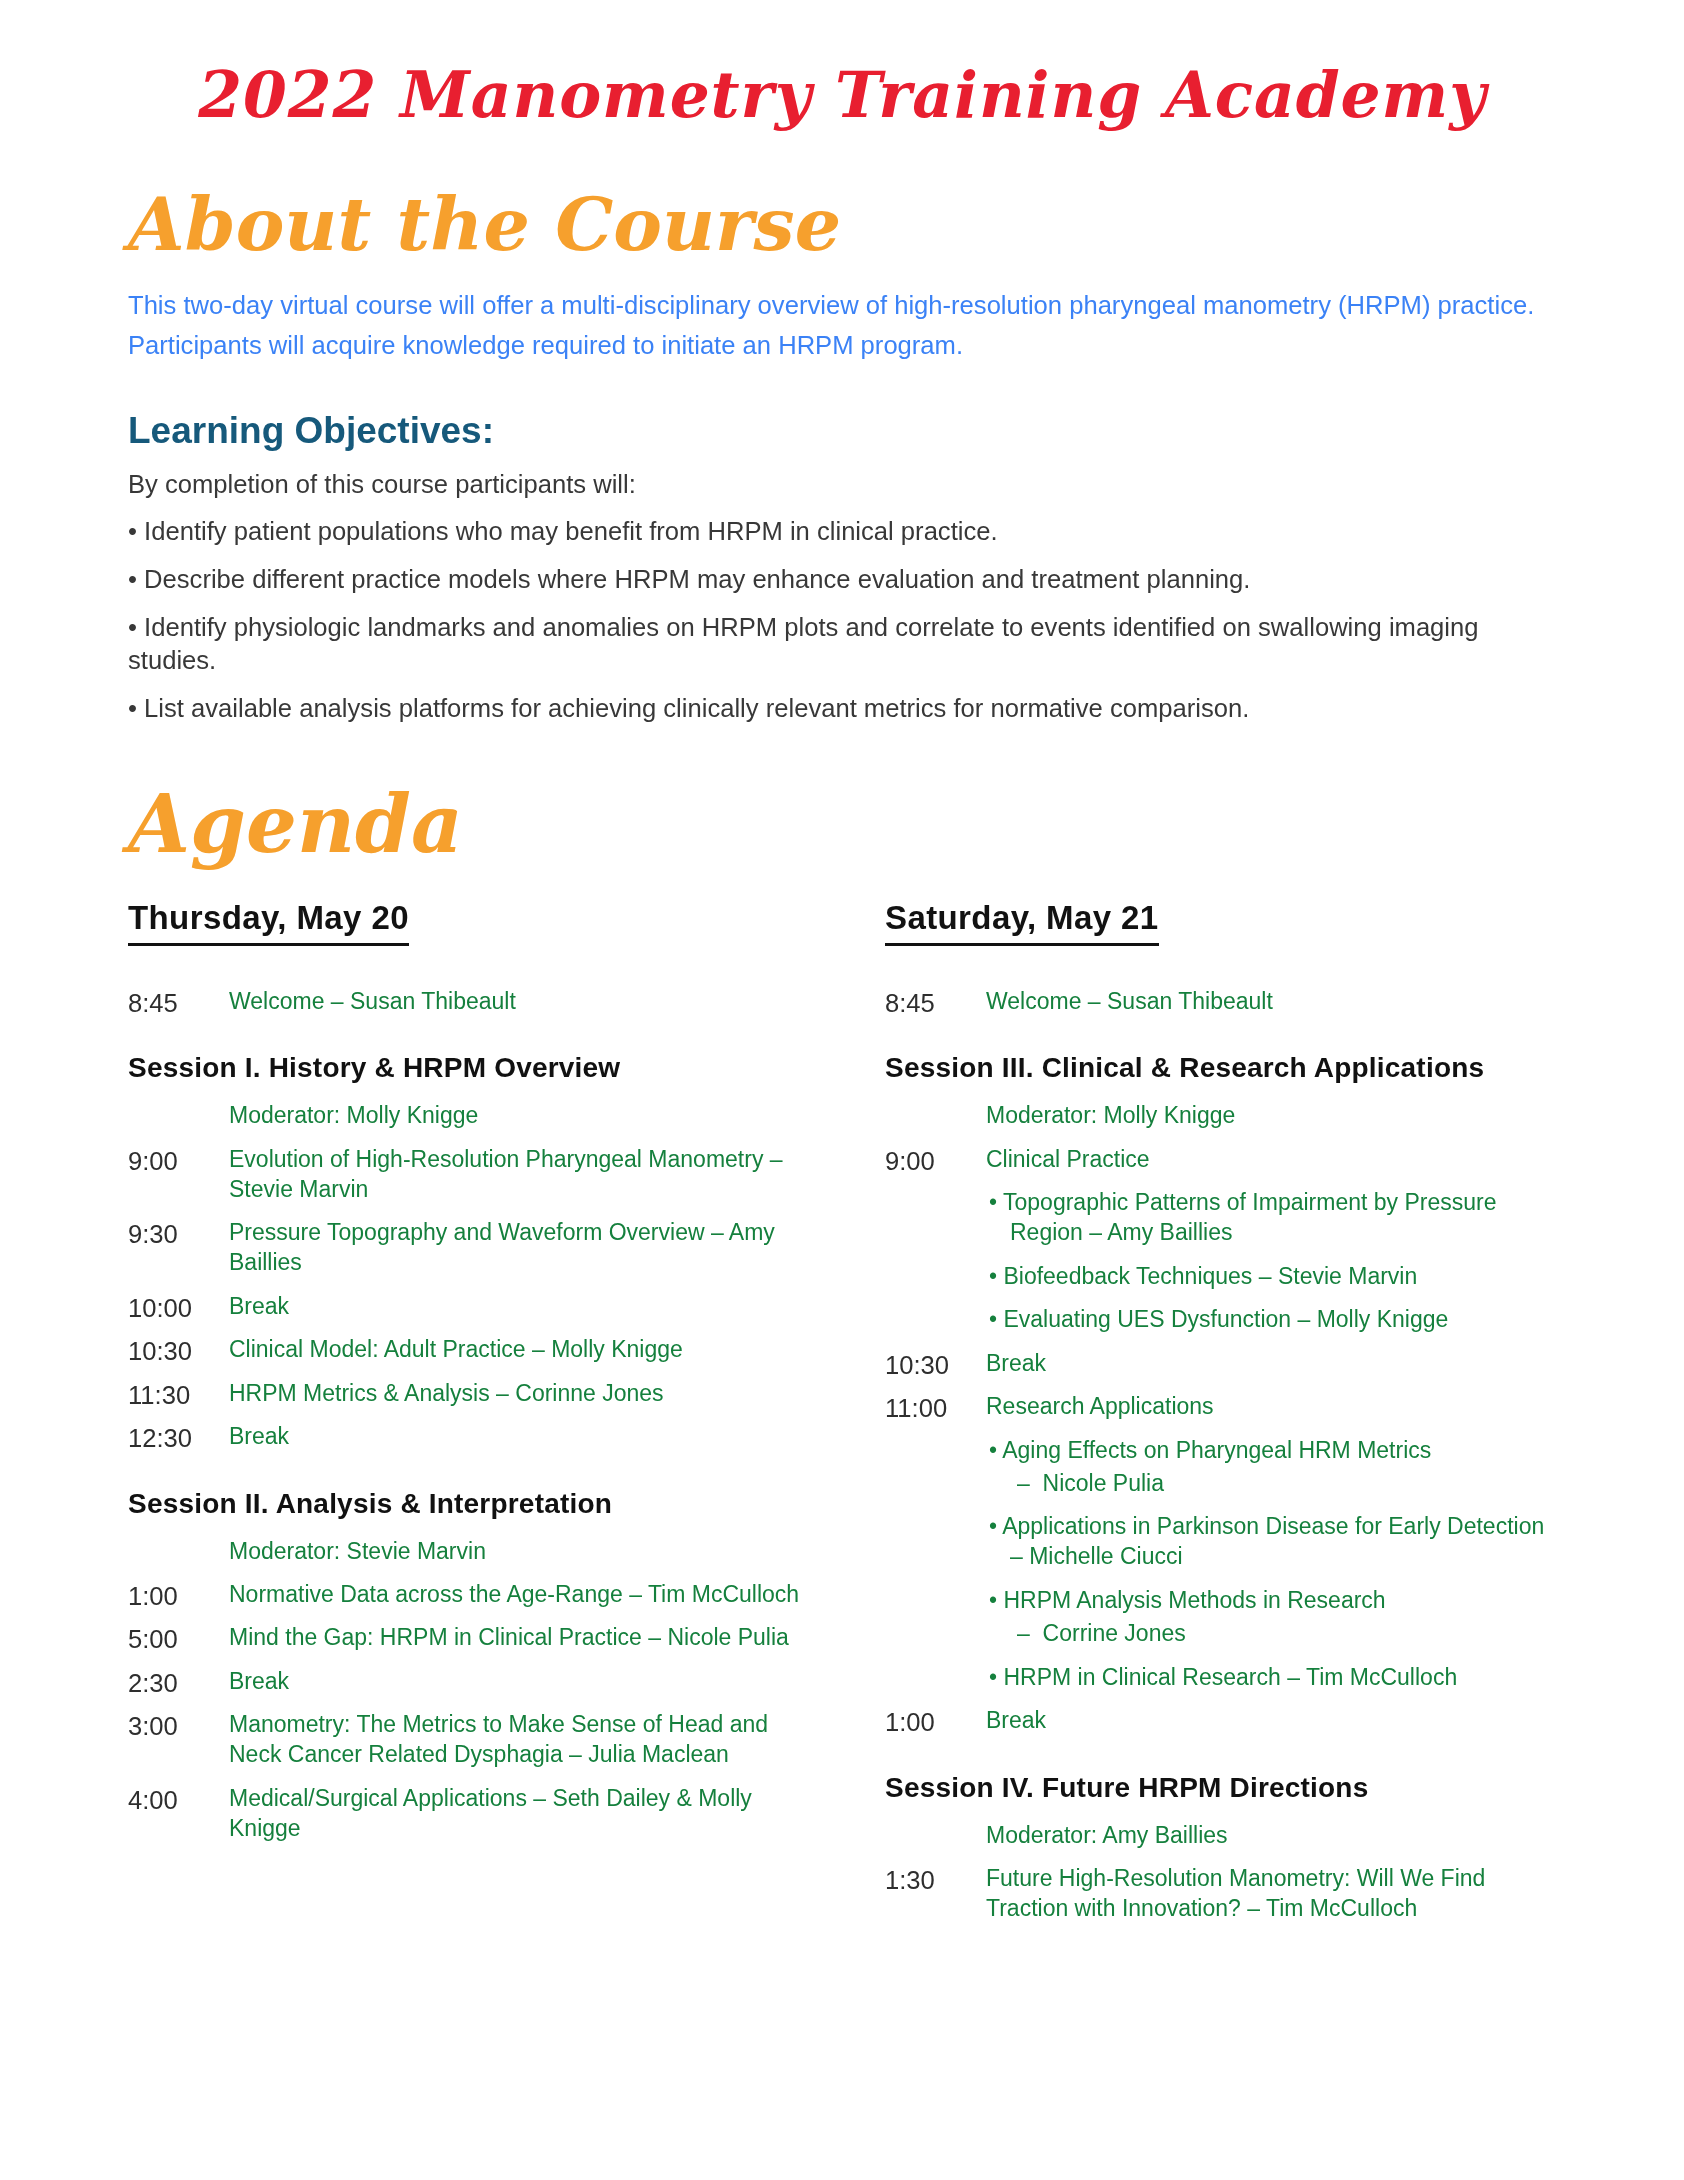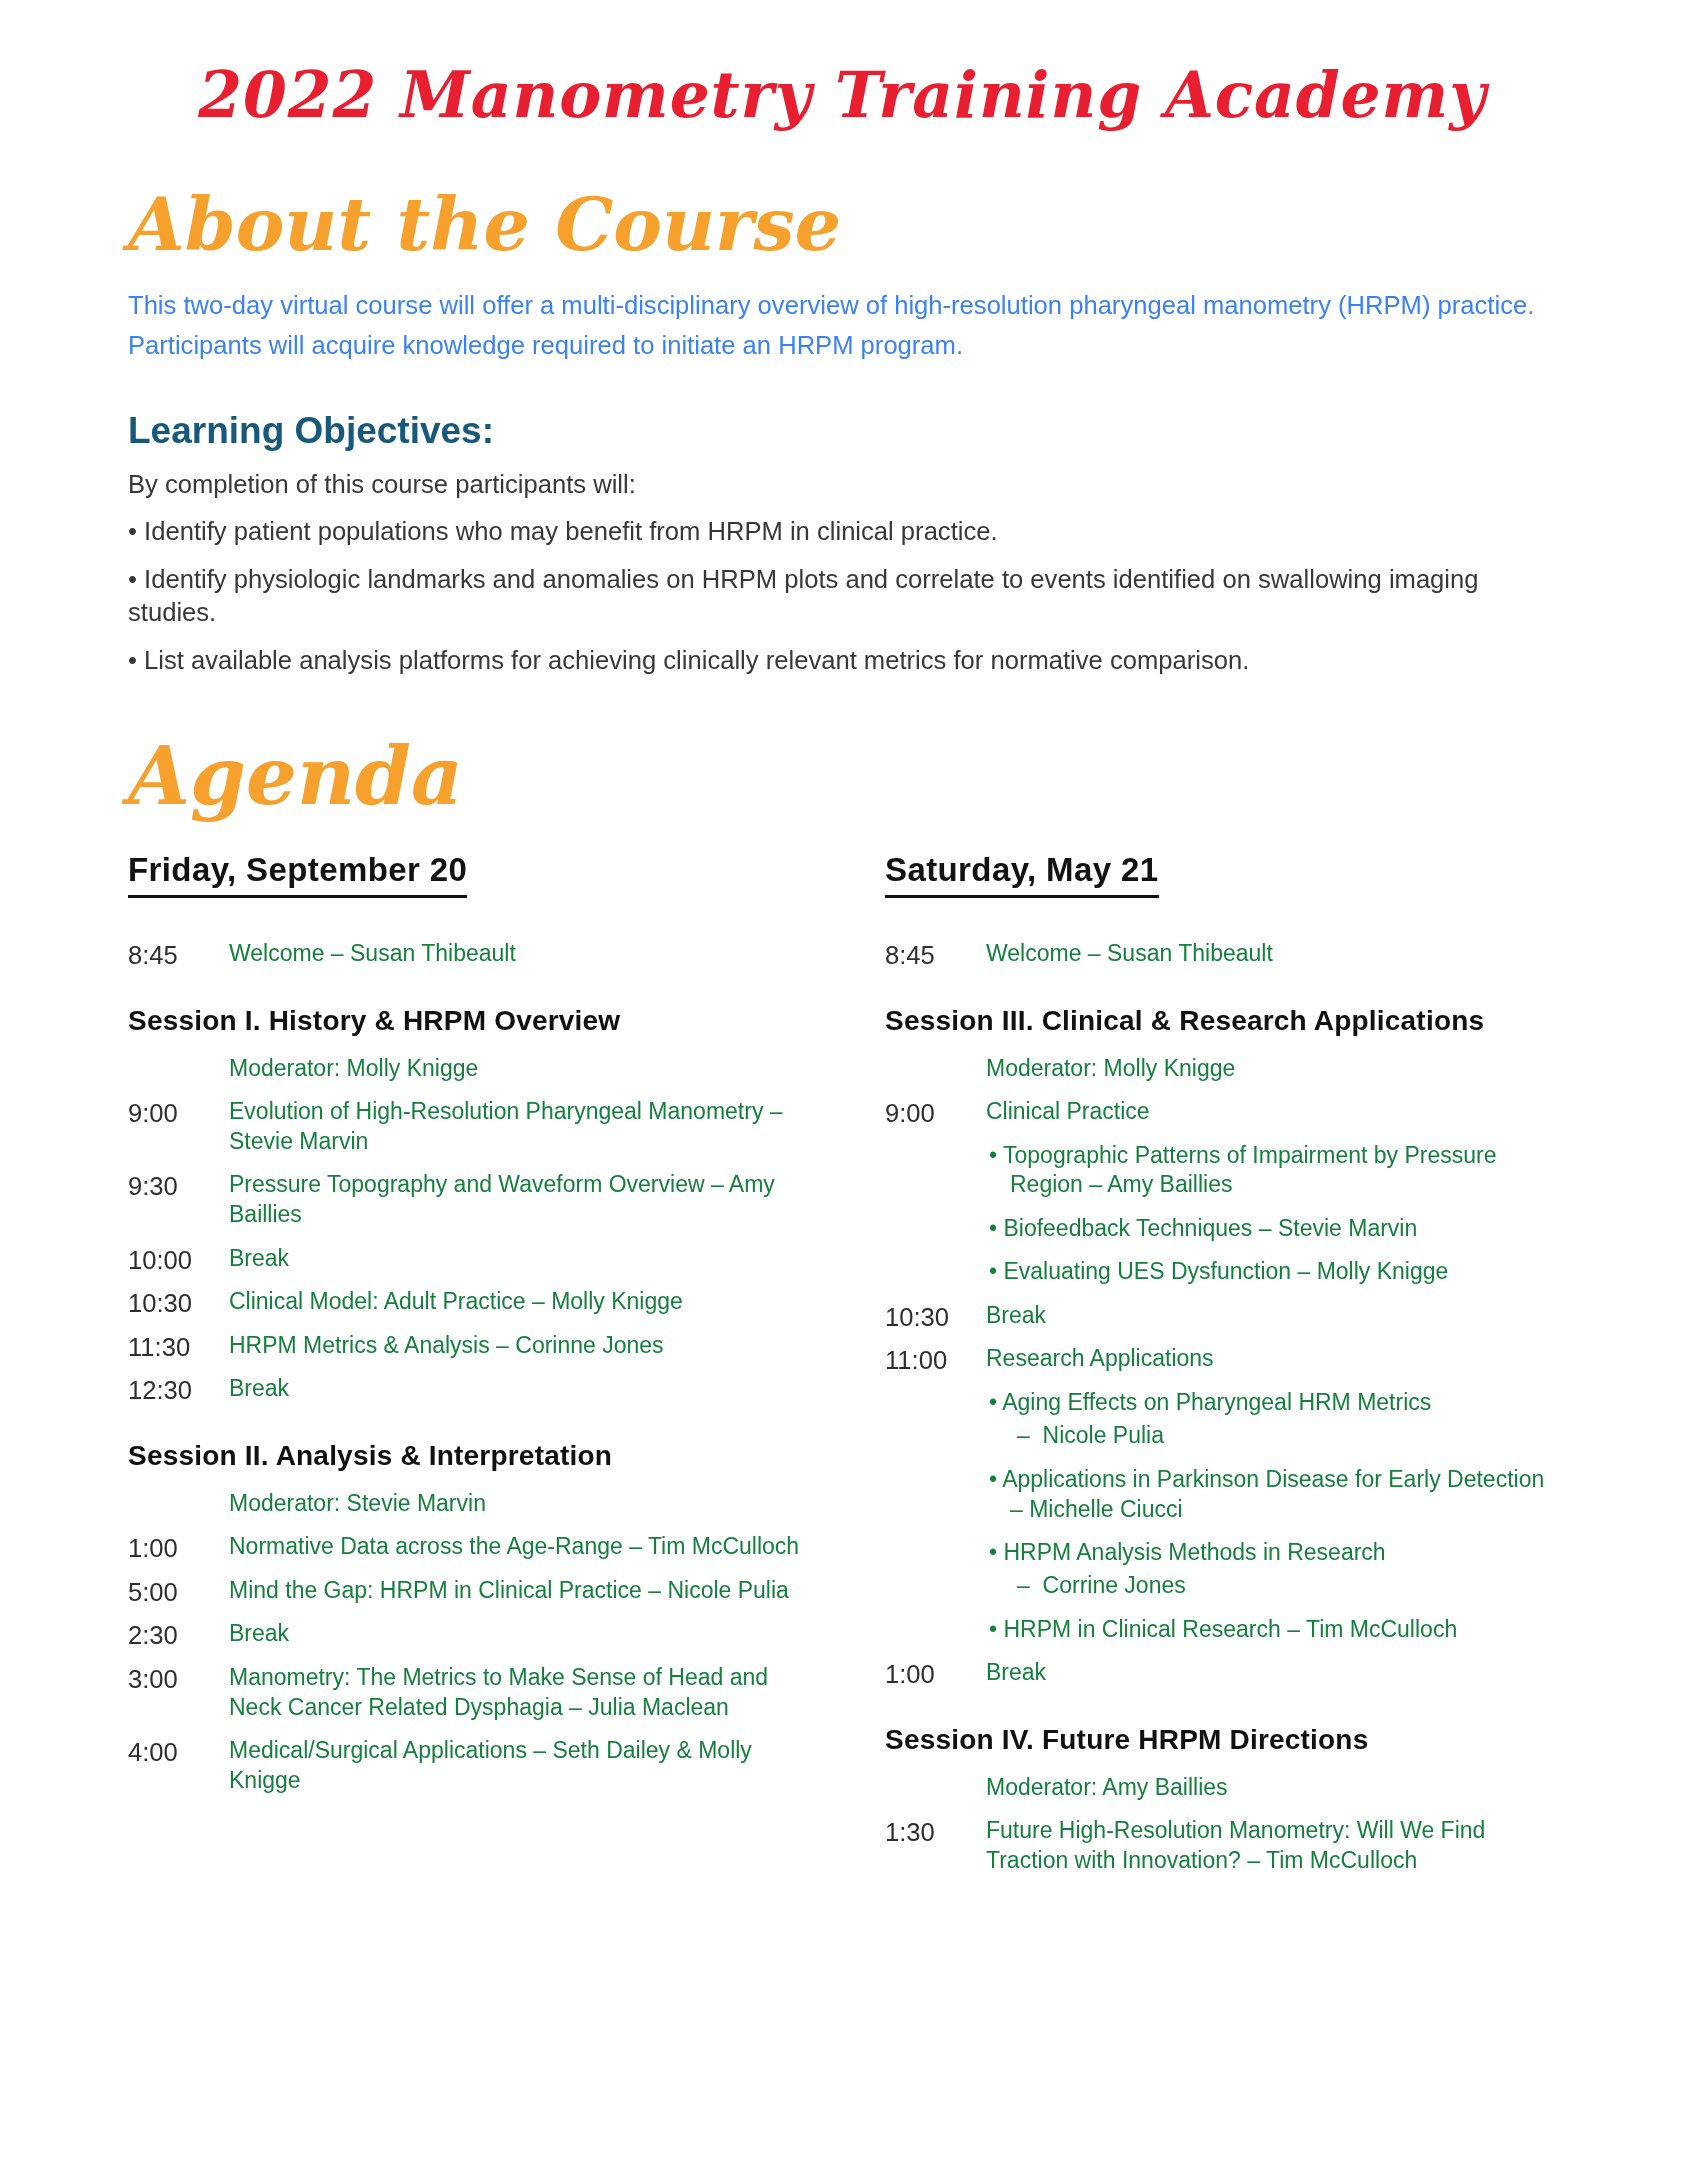--- a/index.html
+++ b/index.html
@@ -55,30 +55,31 @@
 
   <div class="content">
 
     <div class="script-heading about-heading">About the Course</div>
     <div class="about-body">This two-day virtual course will offer a multi-disciplinary overview of high-resolution pharyngeal manometry (HRPM) practice. Participants will acquire knowledge required to initiate an HRPM program.</div>
 
     <div class="lo-heading">Learning Objectives:</div>
     <div class="lo-intro">By completion of this course participants will:</div>
     <div>
       <div class="lo-item">• Identify patient populations who may benefit from HRPM in clinical practice.</div>
+      <div class="lo-item">• Describe different practice models where HRPM may enhance evaluation and treatment planning.</div>
       <div class="lo-item">• Identify physiologic landmarks and anomalies on HRPM plots and correlate to events identified on swallowing imaging studies.</div>
       <div class="lo-item">• List available analysis platforms for achieving clinically relevant metrics for normative comparison.</div>
     </div>
 
     <div class="script-heading agenda-heading">Agenda</div>
 
     <div class="agenda-grid">
       <div class="day">
         <div class="day-title-wrap">
-          <span class="day-title">Friday, September 20</span>
+          <span class="day-title">Thursday, May 20</span>
         </div>
         <div class="rows" id="rows-0">
             <div class="row-time">8:45</div>
             <div class="row-text">Welcome – Susan Thibeault</div>
             <div class="session">Session I. History &amp; HRPM Overview</div>
             <div class="row-time"></div>
             <div class="row-text">Moderator: Molly Knigge</div>
             <div class="row-time">9:00</div>
             <div class="row-text">Evolution of High-Resolution Pharyngeal Manometry – Stevie Marvin</div>
             <div class="row-time">9:30</div>

